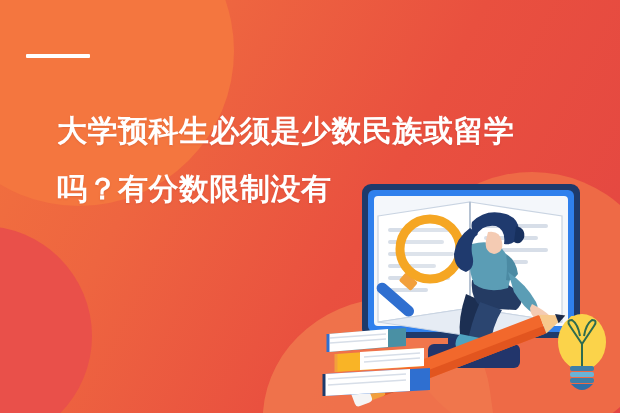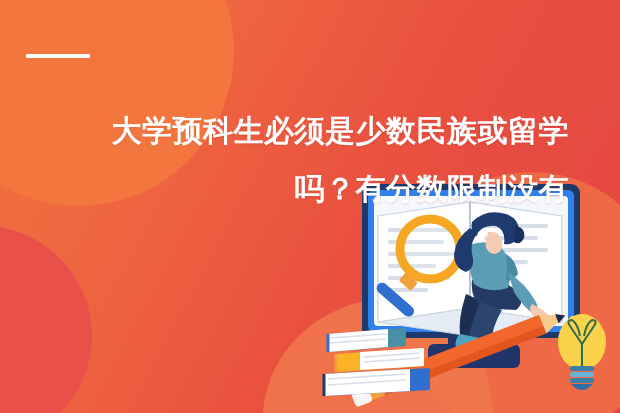--- a/index.html
+++ b/index.html
@@ -74,21 +74,20 @@
     top: 102px;
     width: 512px;
     color: #FFFFFF;
     font-size: 30px;
     font-weight: bold;
     line-height: 58px;
     letter-spacing: .5px;
     white-space: normal;
     z-index: 6;
     text-shadow: 0 1px 2px rgba(150,40,30,.18);
-    text-align: right;
   }
 
   
   .illustration {
     position: absolute;
     left: 320px;
     top: 176px;
     width: 300px;
     height: 237px;
     z-index: 5;

